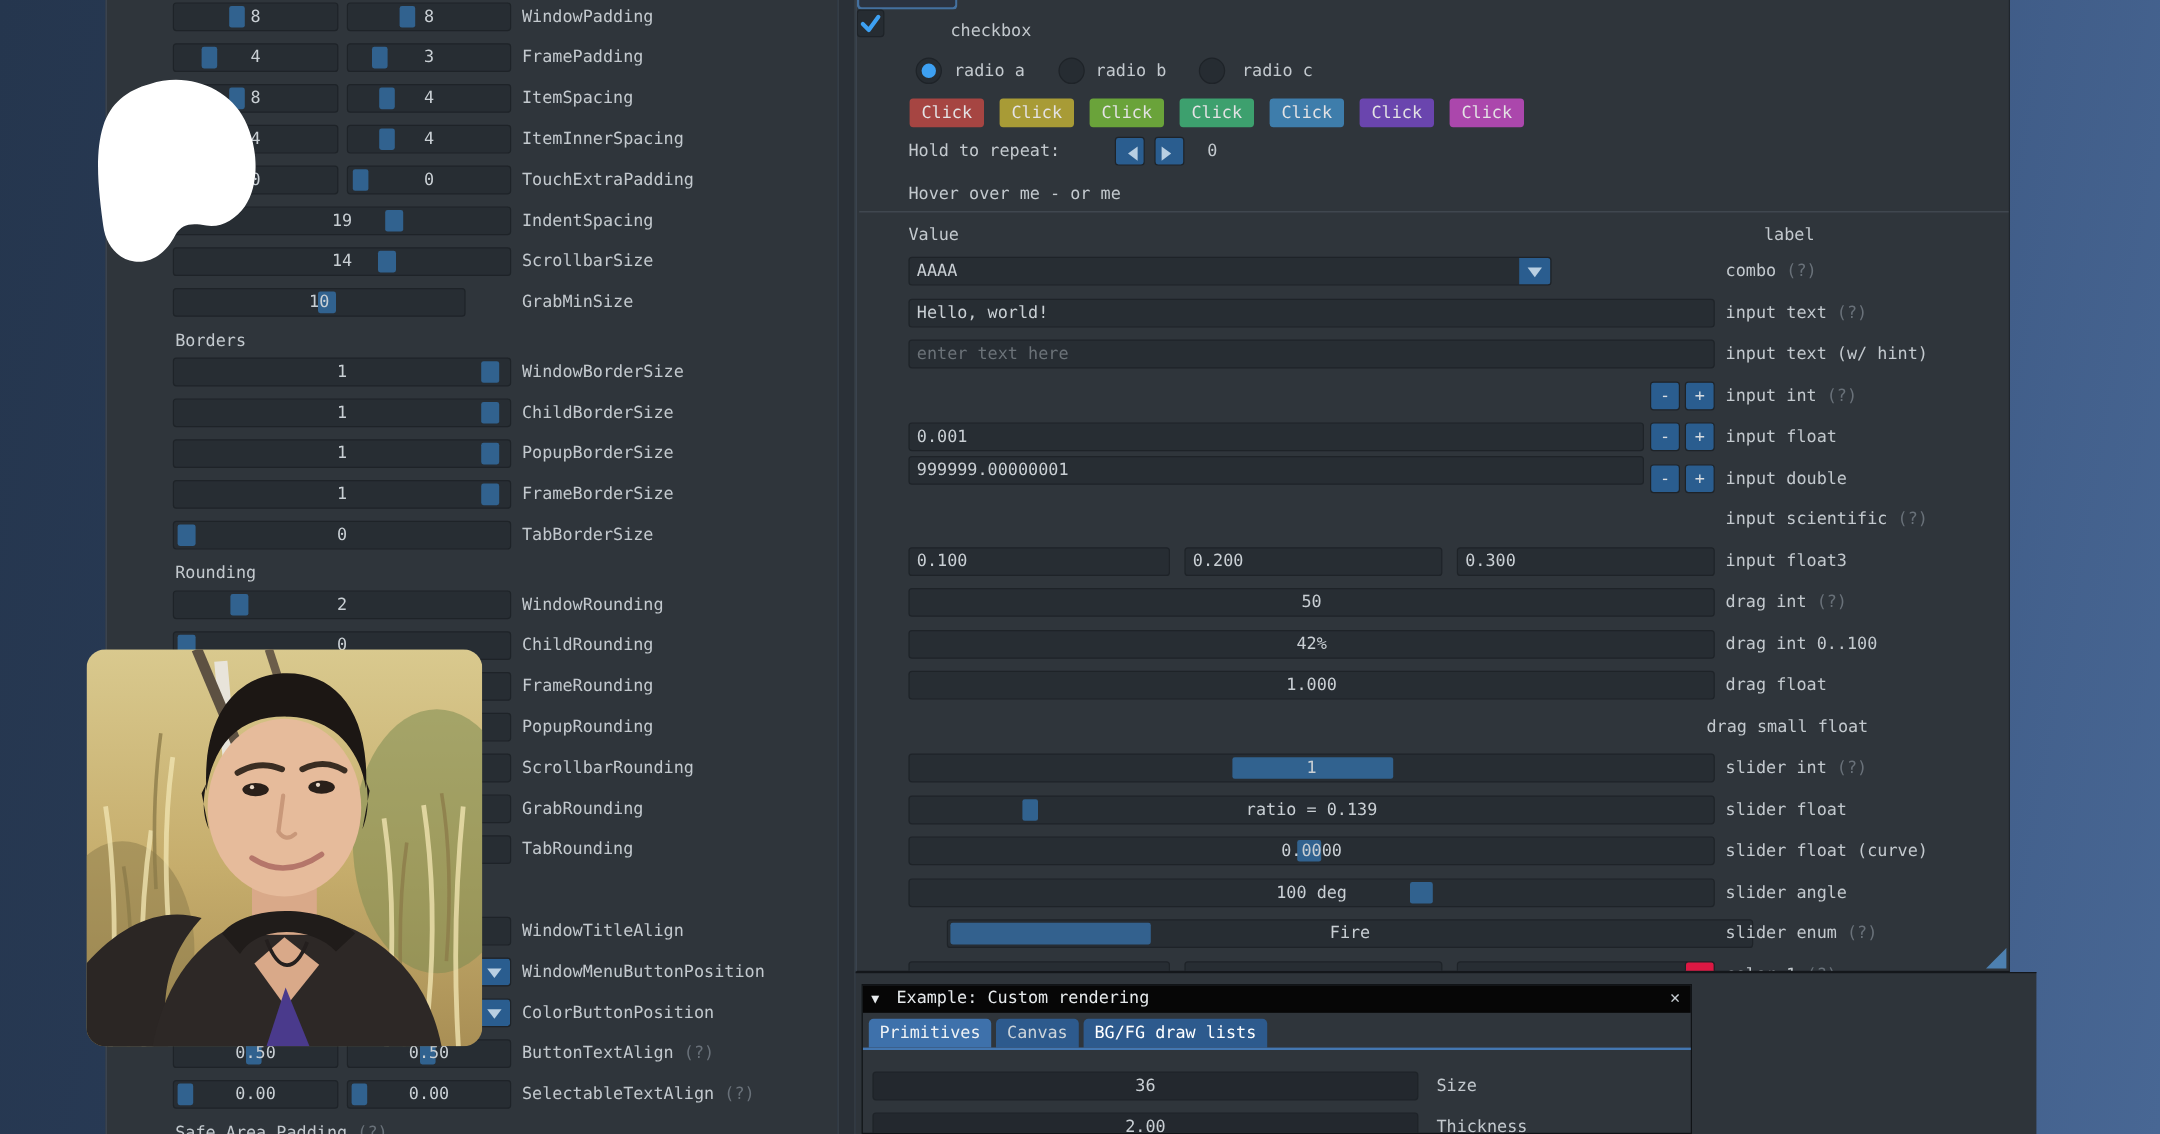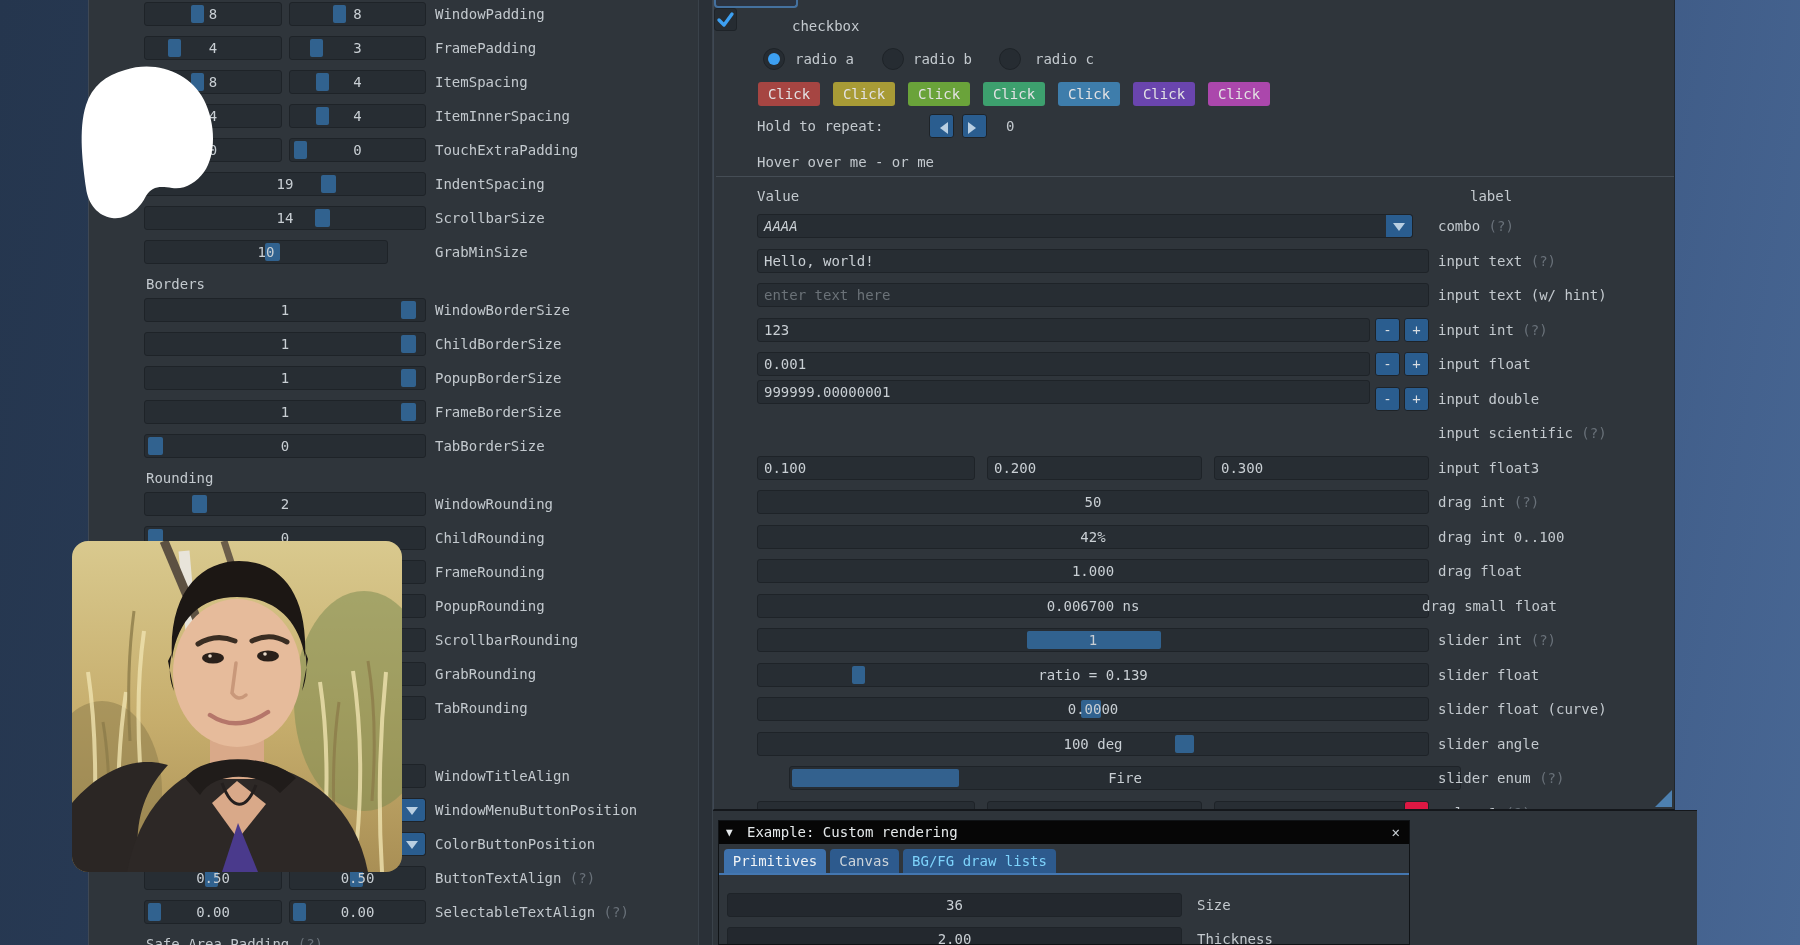--- a/index.html
+++ b/index.html
@@ -151,29 +151,28 @@
         <i style="margin:7px auto 0;border-top:none;border-bottom:none;border-right:8px solid #b9cfe2;border-top:6px solid transparent;border-bottom:6px solid transparent;width:0;height:0;display:block;"></i>
       </div>
       <div class="btnblue tri-sm" style="left: 248px; top: 114px;">
         <i style="margin:7px auto 0;border-left:8px solid #b9cfe2;border-top:6px solid transparent;border-bottom:6px solid transparent;width:0;height:0;display:block;"></i>
       </div>
       <div class="lbl" style="left: 292px; top: 114px;">0</div>
       <div class="lbl" style="left: 43px; top: 150px;">Hover over me - or me</div>
       <div class="sep" style="left: 2px; top: 176px; width: 958px;"></div>
       <div class="lbl hdr" style="left: 43px; top: 186px;">Value</div>
       <div class="lbl hdr" style="left: 724px; top: 186px; margin-left: 32px;">label</div>
-      <div class="cell left-text" style="left: 43px; top: 214px; width: 656px; font-style: italic;"><span class="val">AAAA</span><div class="combo-arrow">
+      <div class="cell left-text" style="left: 43px; top: 214px; width: 536px;"><span class="val">AAAA</span><div class="combo-arrow">
           <i></i>
         </div></div>
       <div class="lbl" style="left: 724px; top: 214px;">combo<span class="help"> (?)</span></div>
       <div class="cell left-text" style="left: 43px; top: 249px; width: 672px;"><span class="val">Hello, world!</span></div>
       <div class="lbl" style="left: 724px; top: 249px;">input text<span class="help"> (?)</span></div>
       <div class="cell left-text" style="left: 43px; top: 283px; width: 672px;"><span class="val hint-text">enter text here</span></div>
       <div class="lbl" style="left: 724px; top: 283px;">input text (w/ hint)</div>
-      <div class="cell left-text" style="left: 43px; top: 318px; width: 613px;"><span class="val">123</span></div>
       <div class="btnblue" style="left: 661px; top: 318px;"><span class="val">-</span></div>
       <div class="btnblue" style="left: 690px; top: 318px;"><span class="val">+</span></div>
       <div class="lbl" style="left: 724px; top: 318px;">input int<span class="help"> (?)</span></div>
       <div class="cell left-text" style="left: 43px; top: 352px; width: 613px;"><span class="val">0.001</span></div>
       <div class="btnblue" style="left: 661px; top: 352px;"><span class="val">-</span></div>
       <div class="btnblue" style="left: 690px; top: 352px;"><span class="val">+</span></div>
       <div class="lbl" style="left: 724px; top: 352px;">input float</div>
       <div class="cell left-text" style="left: 43px; top: 380px; width: 613px;"><span class="val">999999.00000001</span></div>
       <div class="btnblue" style="left: 661px; top: 387px;"><span class="val">-</span></div>
       <div class="btnblue" style="left: 690px; top: 387px;"><span class="val">+</span></div>
@@ -182,21 +181,20 @@
       <div class="cell left-text" style="left: 43px; top: 456px; width: 218px;"><span class="val">0.100</span></div>
       <div class="cell left-text" style="left: 273px; top: 456px; width: 215px;"><span class="val">0.200</span></div>
       <div class="cell left-text" style="left: 500px; top: 456px; width: 215px;"><span class="val">0.300</span></div>
       <div class="lbl" style="left: 724px; top: 456px;">input float3</div>
       <div class="cell" style="left: 43px; top: 490px; width: 672px;"><span class="val">50</span></div>
       <div class="lbl" style="left: 724px; top: 490px;">drag int<span class="help"> (?)</span></div>
       <div class="cell" style="left: 43px; top: 525px; width: 672px;"><span class="val">42%</span></div>
       <div class="lbl" style="left: 724px; top: 525px;">drag int 0..100</div>
       <div class="cell" style="left: 43px; top: 559px; width: 672px;"><span class="val">1.000</span></div>
       <div class="lbl" style="left: 724px; top: 559px;">drag float</div>
-      <div class="cell" style="left: 43px; top: 594px; width: 672px;"><span class="val">0.006700 ns</span></div>
       <div class="lbl" style="left: 708px; top: 594px;">drag small float</div>
       <div class="cell" style="left: 43px; top: 628px; width: 672px;"><span class="val">1</span><div class="grab" style="left: 269px; width: 134px;"></div></div>
       <div class="lbl" style="left: 724px; top: 628px;">slider int<span class="help"> (?)</span></div>
       <div class="cell" style="left: 43px; top: 663px; width: 672px;"><span class="val">ratio = 0.139</span><div class="grab" style="left: 94px; width: 13px;"></div></div>
       <div class="lbl" style="left: 724px; top: 663px;">slider float</div>
       <div class="cell" style="left: 43px; top: 697px; width: 672px;"><span class="val">0.0000</span><div class="grab" style="left: 323px; width: 20px;"></div></div>
       <div class="lbl" style="left: 724px; top: 697px;">slider float (curve)</div>
       <div class="cell" style="left: 43px; top: 732px; width: 672px;"><span class="val">100 deg</span><div class="grab" style="left: 417px; width: 19px;"></div></div>
       <div class="lbl" style="left: 724px; top: 732px;">slider angle</div>
       <div class="cell" style="left: 43px; top: 766px; width: 672px; margin-left: 32px;"><span class="val">Fire</span><div class="fill" style="width: 167px;"></div></div>
@@ -212,21 +210,21 @@
 
 <div id="custom-win" class="win" style="left:718px;top:820px;width:692px;height:125px;">
   <div class="titlebar">
     <span style="position:absolute;left:7px;top:0;font-size:11px;">▼</span>
     <span style="position:absolute;left:28px;top:0;">Example: Custom rendering</span>
     <span style="position:absolute;right:9px;top:0;color:#c9cfd4;">✕</span>
   </div>
   <div id="custom-tabs">
       <div class="tab" style="left: 5px; top: 28px; width: 102px; background: rgb(62, 113, 171); color: rgb(238, 242, 245);">Primitives</div>
       <div class="tab" style="left: 111px; top: 28px; width: 69px; background: rgb(45, 90, 141); color: rgb(204, 212, 218);">Canvas</div>
-      <div class="tab" style="left: 184px; top: 28px; width: 153px; background: rgb(45, 90, 141); color: #7dd3fc;">BG/FG draw lists</div>
+      <div class="tab" style="left: 184px; top: 28px; width: 153px; background: rgb(45, 90, 141); color: #ffffff;">BG/FG draw lists</div>
     </div>
   <div class="abs" style="left:0;top:52px;width:692px;height:2px;background:#4477b1;"></div>
   <div id="custom-rows">
       <div class="cell" style="left: 8px; top: 72px; width: 455px; background: rgb(35, 40, 46);"><span class="val">36</span></div>
       <div class="lbl" style="left: 478px; top: 72px;">Size</div>
       <div class="cell" style="left: 8px; top: 106px; width: 455px; background: rgb(35, 40, 46);"><span class="val">2.00</span></div>
       <div class="lbl" style="left: 478px; top: 106px;">Thickness</div>
     </div>
 </div>
 

